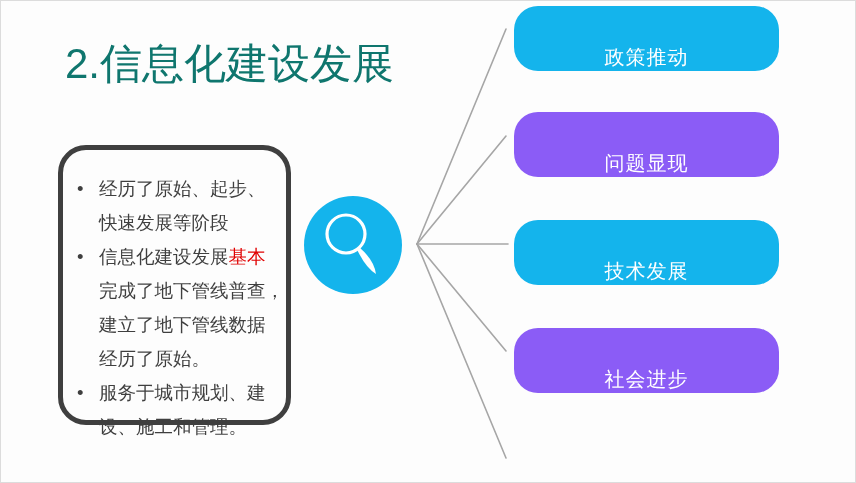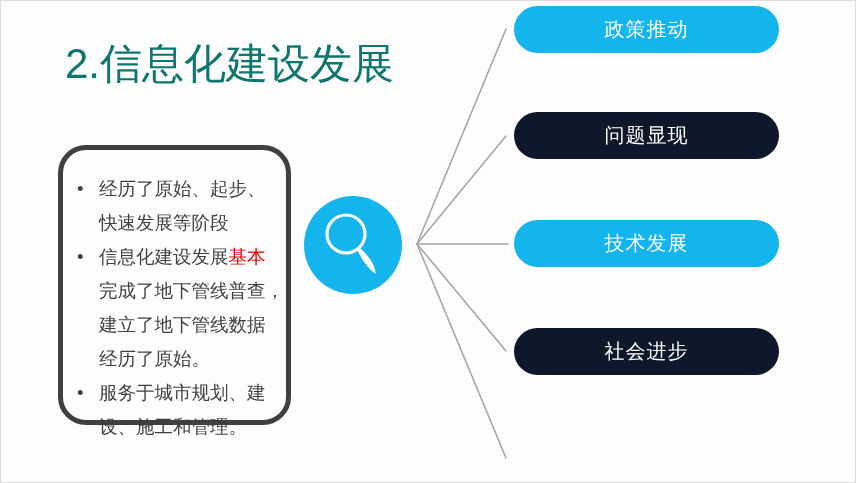--- a/index.html
+++ b/index.html
@@ -99,32 +99,32 @@
     width: 856px;
     height: 483px;
     pointer-events: none;
   }
 
   
   .pill {
     position: absolute;
     left: 513px;
     width: 265px;
-    height: 47px;
+    height: 65px;
     border-radius: 24px;
     display: flex;
-    align-items: center;
+    align-items: flex-end;
     justify-content: center;
     font-size: 20px;
     color: #ffffff;
     letter-spacing: 1px;
     box-sizing: border-box;
   }
   .pill.cyan  { background: #14B4EC; }
-  .pill.dark  { background: #0f172a; }
+  .pill.dark  { background: #8b5cf6; }
 </style>
 </head>
 <body>
 
 <div id="slide">
 
   <div id="page-title">2.信息化建设发展</div>
 
   <div id="content-box">
     <ul id="bullet-list">

